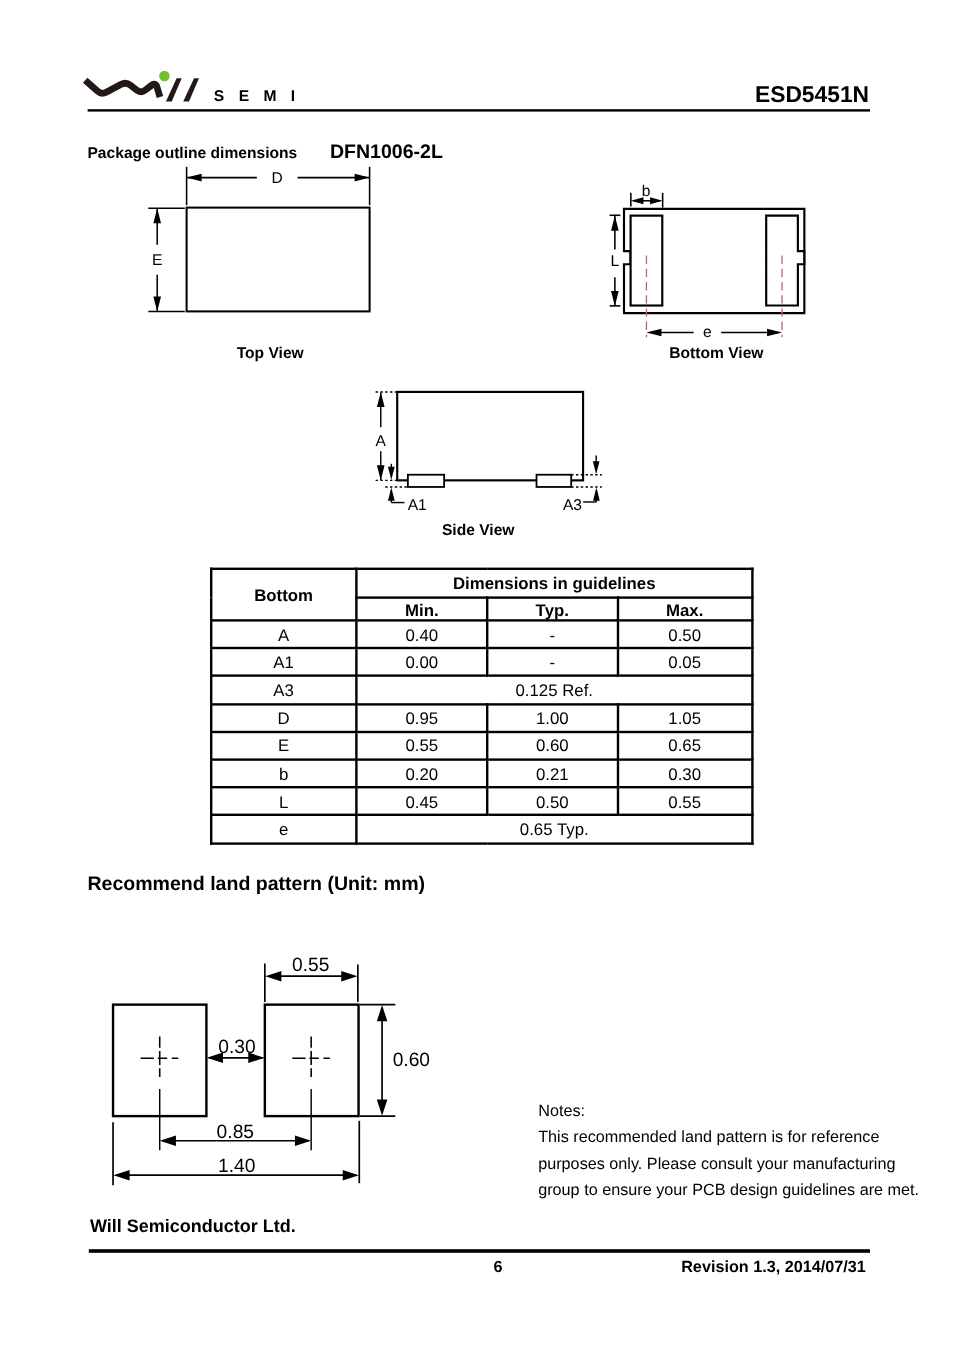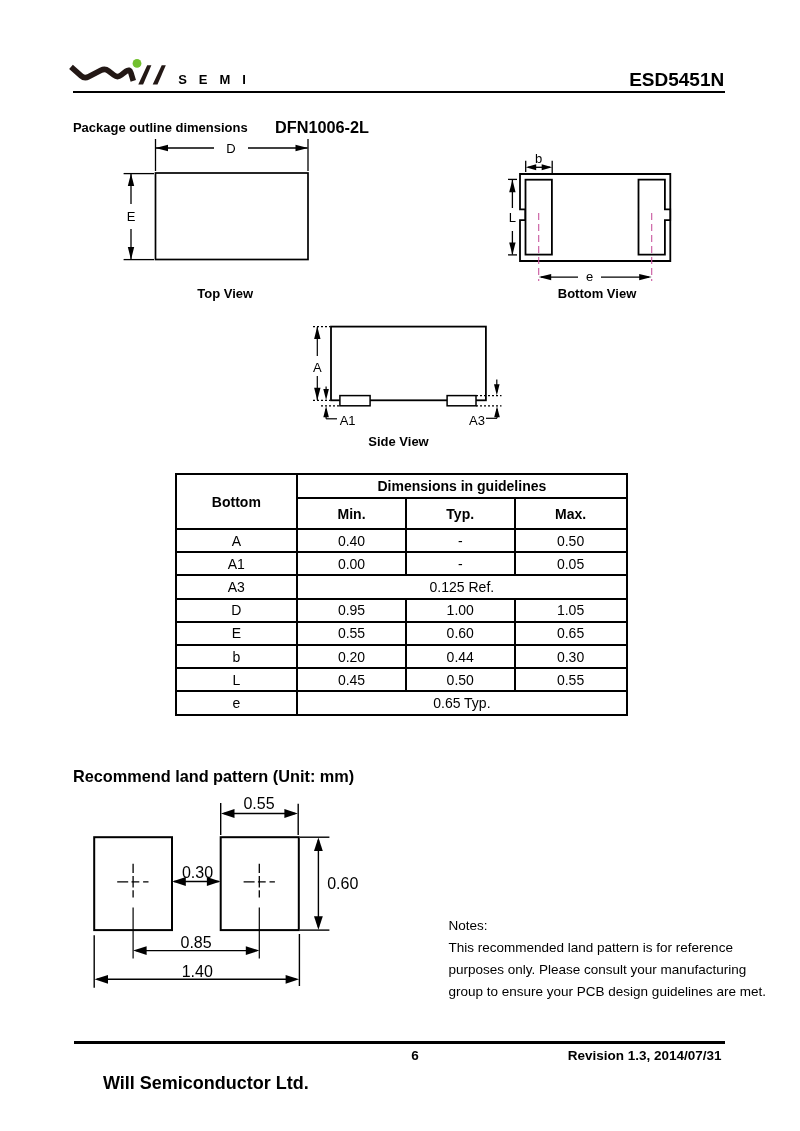--- a/index.html
+++ b/index.html
@@ -26,21 +26,21 @@
         <col style="width:121.7px">
         <col style="width:108.7px">
         <col style="width:108.7px">
         <col style="width:112px">
       </colgroup>
 <tbody>
 <tr style="height:24px">
           <td rowspan="2" class="b">Bottom</td>
           <td colspan="3" class="b">Dimensions in guidelines</td>
         </tr>
-<tr style="height:31px">
+<tr style="height:19px">
           <td class="b">Min.</td>
           <td class="b">Typ.</td>
           <td class="b">Max.</td>
         </tr>
 <tr style="height:23.2px">
           <td>A</td>
           <td>0.40</td>
           <td>-</td>
           <td>0.50</td>
         </tr>
@@ -62,43 +62,43 @@
         </tr>
 <tr style="height:23.2px">
           <td>E</td>
           <td>0.55</td>
           <td>0.60</td>
           <td>0.65</td>
         </tr>
 <tr style="height:23.2px">
           <td>b</td>
           <td>0.20</td>
-          <td>0.44</td>
+          <td>0.21</td>
           <td>0.30</td>
         </tr>
 <tr style="height:23.2px">
           <td>L</td>
           <td>0.45</td>
           <td>0.50</td>
           <td>0.55</td>
         </tr>
 <tr style="height:23.2px">
           <td>e</td>
           <td colspan="3">0.65 Typ.</td>
         </tr>
 </tbody>
 </table>
 
-<div class="abs b" style="left:72.9px;top:729px;font-size:16.3px;line-height:16.3px;margin-top:39px;">Recommend land pattern (Unit: mm)</div>
+<div class="abs b" style="left:72.9px;top:729px;font-size:16.3px;line-height:16.3px;">Recommend land pattern (Unit: mm)</div>
 
 <div class="abs" style="left:425.5px;top:914.9px;font-size:13.5px;line-height:22px;margin-left:23px;">Notes:<br>This recommended land pattern is for reference<br>purposes only. Please consult your manufacturing<br>group to ensure your PCB design guidelines are met.</div>
 
 <div class="abs" style="left:74px;top:1041.2px;width:651px;height:2.6px;background:#000"></div>
 
-<div class="abs b" style="left:75px;top:1077px;font-size:18px;line-height:13.5px;margin-left:28px;">Will Semiconductor Ltd.</div>
+<div class="abs b" style="left:75px;top:1016px;font-size:15px;line-height:13.5px;">Will Semiconductor Ltd.</div>
 
 <div class="abs b" style="left:0;top:1048.5px;width:830px;text-align:center;font-size:13.5px;line-height:13.5px;">6</div>
 
 <div class="abs b" style="top:1048.5px;right:78.5px;font-size:13.5px;line-height:13.5px;text-align:right;">Revision 1.3, 2014/07/31</div>
 
 <svg class="abs" style="left:0;top:0" width="800" height="1131" viewBox="0 0 800 1131">
 
 <g fill="none" stroke="#231815" stroke-width="5.6" stroke-linejoin="round">
 <path d="M71,66.8 L81.15,75.9 Q84.5,78.9 88.49,76.82 L101.01,70.28 Q105,68.2 108.56,70.96 L113.95,75.14 Q117.5,77.9 121.05,75.14 L126.05,71.26 Q129.6,68.5 130.89,72.81 L133.3,80.9"></path>
 </g>

